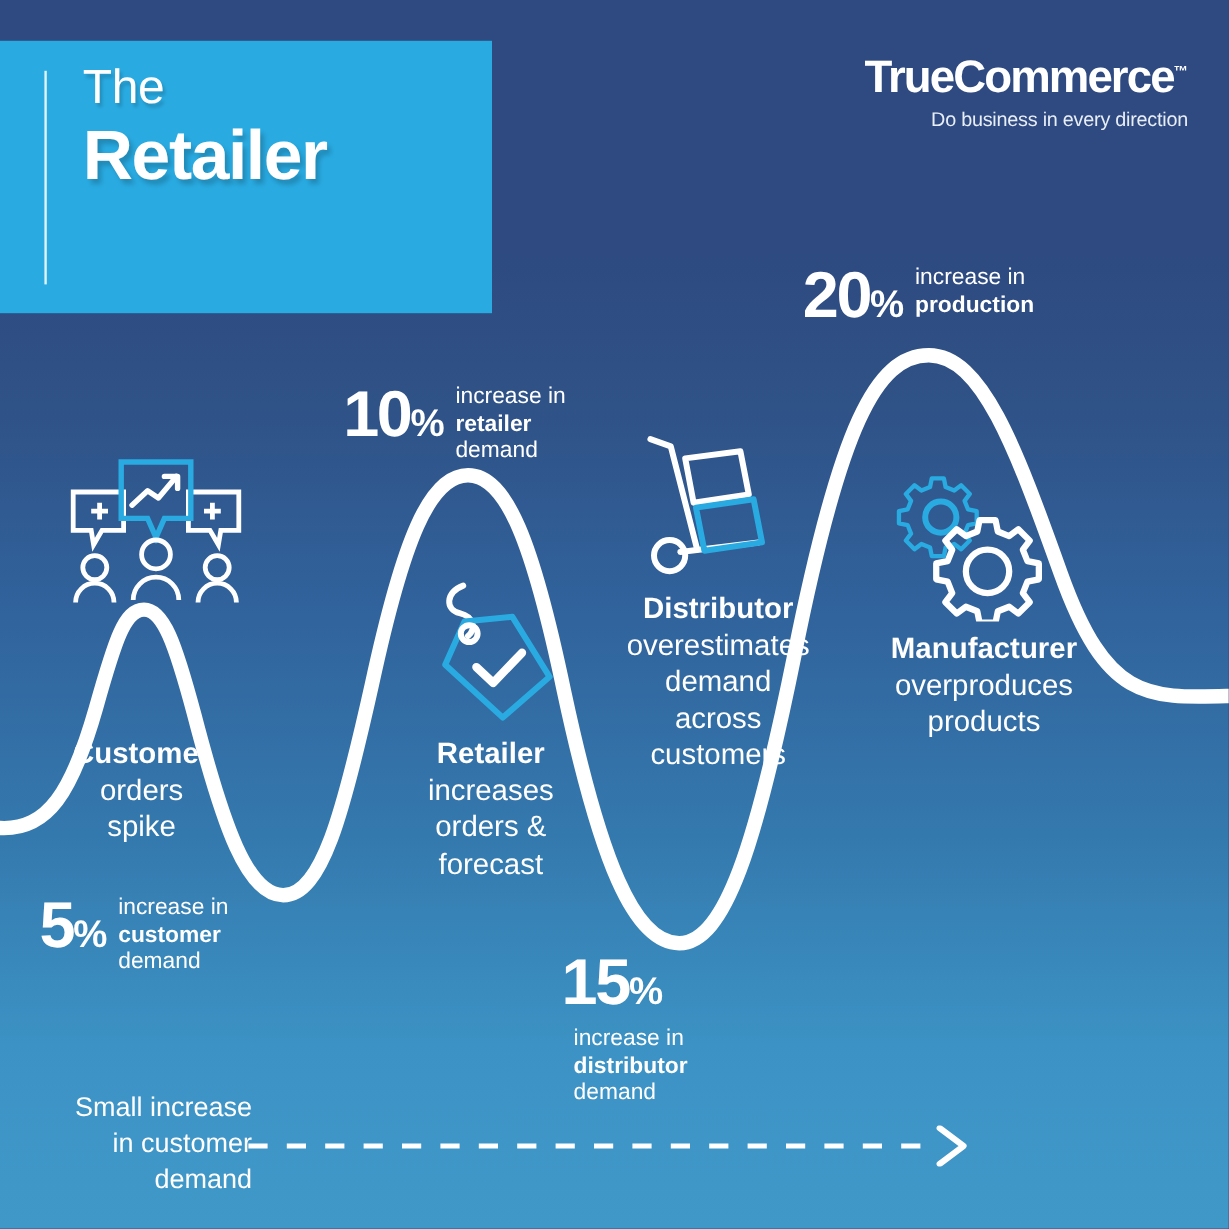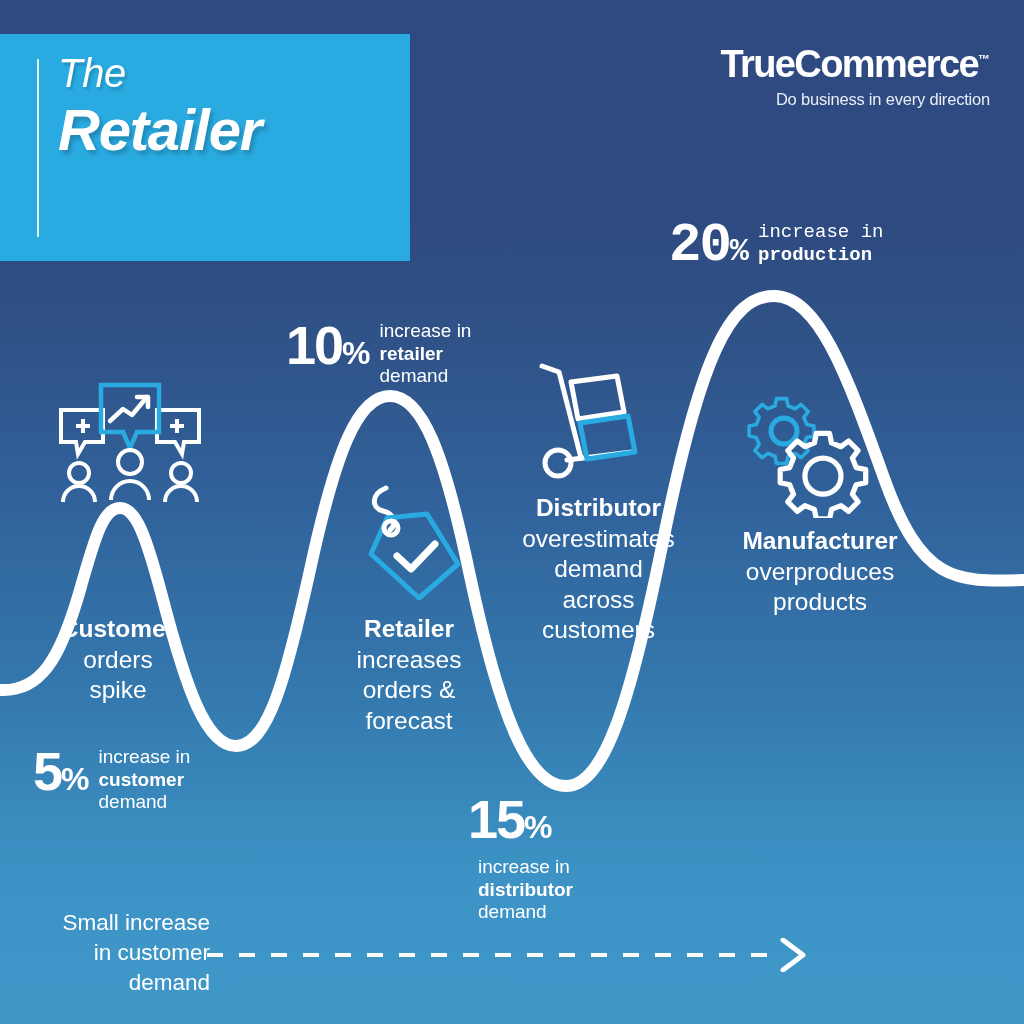--- a/index.html
+++ b/index.html
@@ -42,24 +42,23 @@
   #title-rule {
     position: absolute;
     left: 37px;
     top: 25px;
     width: 2px;
     height: 178px;
     background: rgba(255,255,255,0.85);
   }
   #title-text {
     position: absolute;
-    left: 58px;
+    left: 69px;
     top: 14px;
     color: #ffffff;
-    font-style: italic;
   }
   .title-line-1 {
     font-size: 40px;
     font-weight: 400;
     line-height: 50px;
     letter-spacing: -0.3px;
     text-shadow: 2px 3px 3px rgba(0,0,0,0.18);
   }
   .title-line-2, .title-line-3 {
     font-size: 58px;
@@ -132,21 +131,21 @@
     line-height: 22.5px;
     margin-left: 10px;
     margin-top: 2px;
     white-space: nowrap;
   }
   .pct-desc b { font-weight: 700; margin-top: 43px; }
 
   #pct-customer   { left: 33px;  top: 744px; }
   #pct-retailer   { left: 286px; top: 318px; }
   #pct-distributor{ left: 468px; top: 792px; flex-direction: column; }
-  #pct-production { left: 669px; top: 219px; font-family: Liberation Mono, monospace; }
+  #pct-production { left: 669px; top: 219px; }
 
   
   .stage-label {
     position: absolute;
     color: #ffffff;
     text-align: center;
     font-size: 24.5px;
     line-height: 30.5px;
   }
   .stage-label .stage-name {

